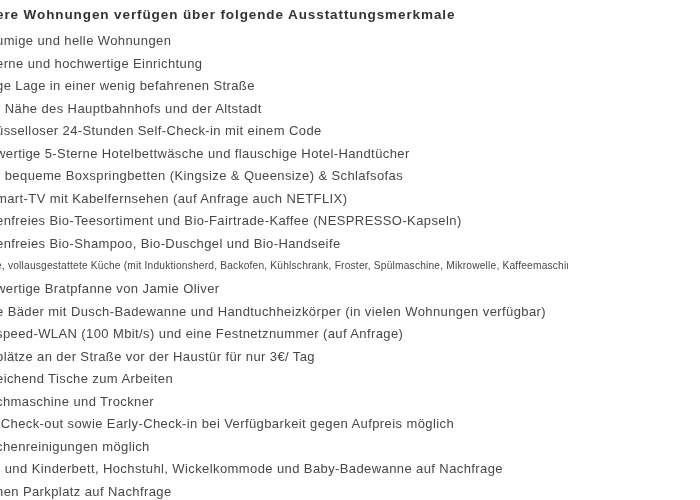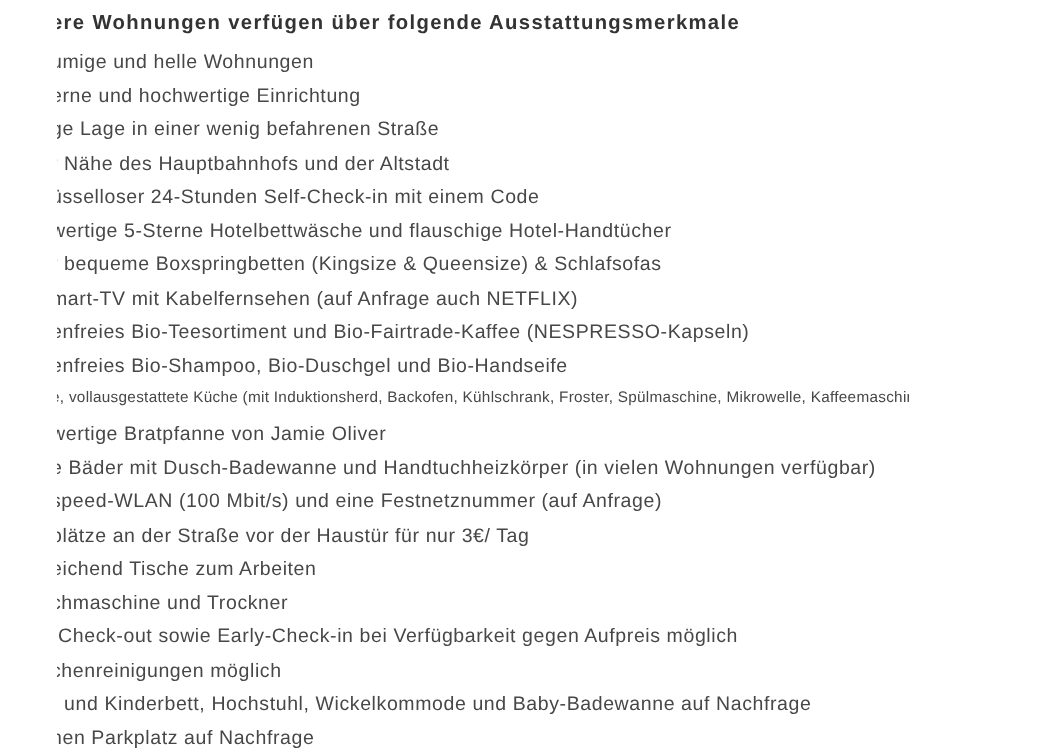--- a/index.html
+++ b/index.html
@@ -11,21 +11,20 @@
     background: var(--bg, #ffffff);
     font-family: "Liberation Sans", sans-serif;
   }
   .page {
     position: relative;
     width: 568px;
     height: 500px;
     overflow: hidden;
     padding-top: 4px;
     box-sizing: border-box;
-    margin-left: 38px;
   }
   .content {
     margin-left: -4px; 
   }
   h1.heading {
     margin: 0 0 4px 0;
     font-size: 13.5px;
     font-weight: bold;
     letter-spacing: 0.9px;
     color: var(--heading-color, #333333);

